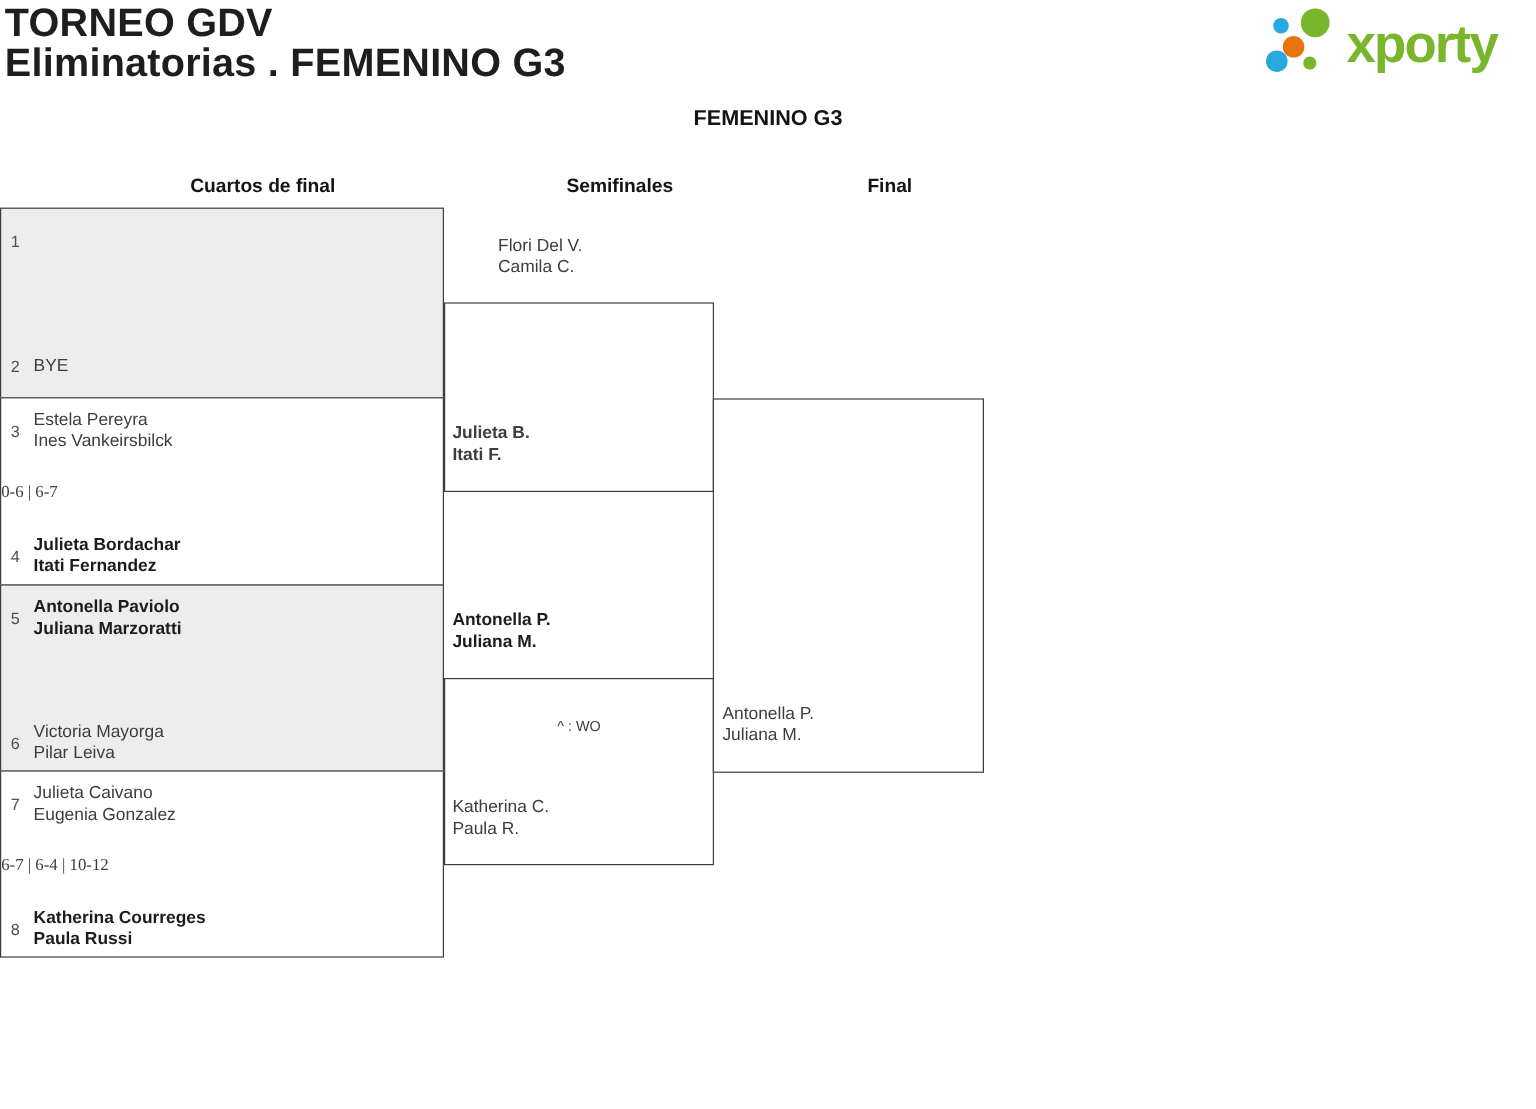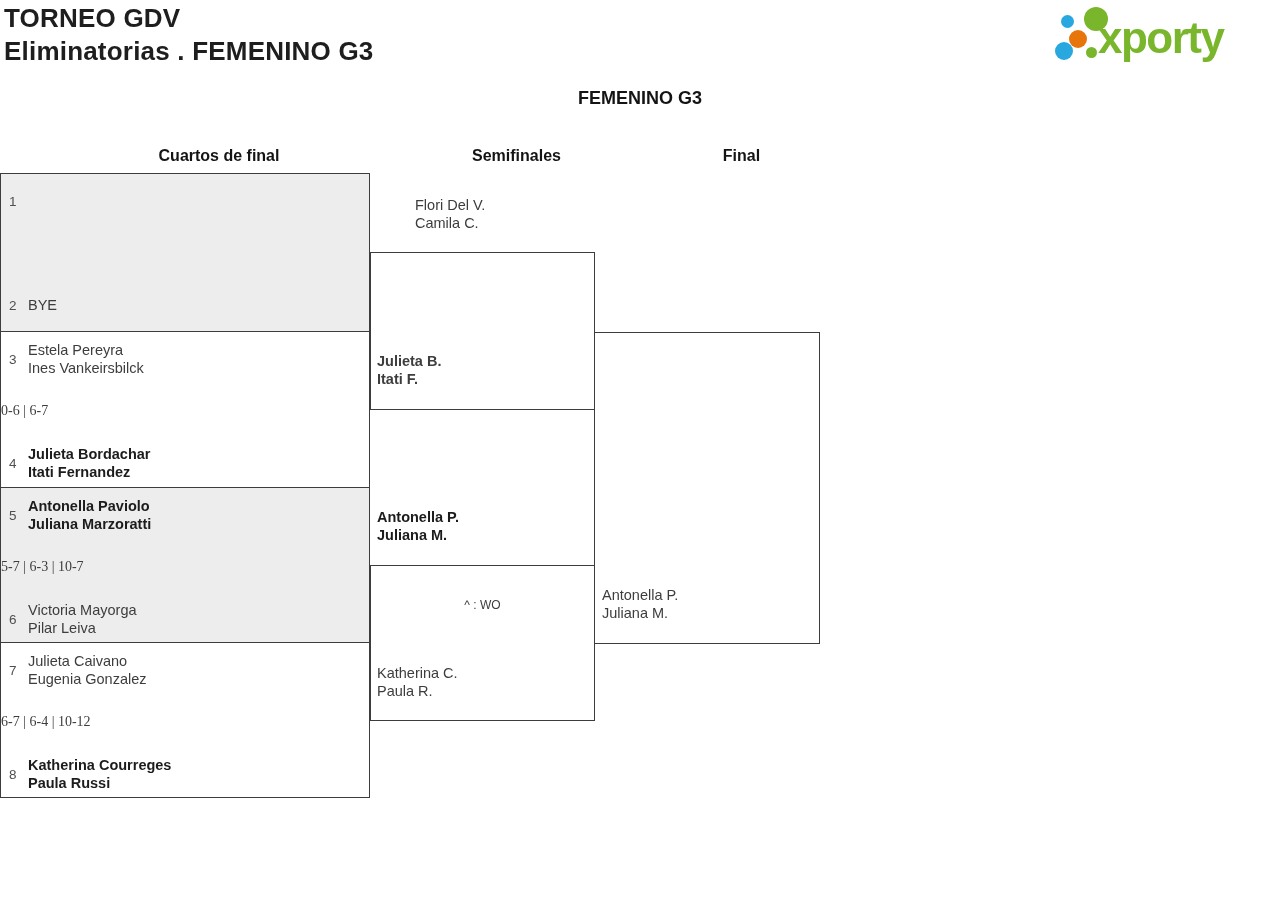--- a/index.html
+++ b/index.html
@@ -1,32 +1,32 @@
 <!DOCTYPE html>
 <html><head>
 <meta charset="utf-8">
 <style>
   * { margin:0; padding:0; box-sizing:border-box; }
   html, body { background:#ffffff; }
   body { width:1280px; height:924px; font-family:"Liberation Sans", sans-serif; }
   .page { position:relative; width:1280px; height:924px; background:#ffffff; overflow:hidden; color:#3d3d3d; }
 
   
-  .tournament-title { position:absolute; left:4px; top:2px; font-size:26px; line-height:33px;
+  .tournament-title { position:absolute; left:4px; top:2px; font-size:33px; line-height:33px;
                       font-weight:700; color:#1e1e1e; letter-spacing:0.2px; }
 
   
   .logo { position:absolute; left:1050px; top:4px; width:226px; height:72px; }
   .dot { position:absolute; border-radius:50%; }
   .dot-blue-small   { left:11px; top:11px; width:13px; height:13px; background:#29a8e0; }
   .dot-green-large  { left:34px; top:3px;  width:24px; height:24px; background:#7ab62b; }
   .dot-orange       { left:19px; top:26px; width:18px; height:18px; background:#e8740c; }
   .dot-blue-medium  { left:5px;  top:38px; width:18px; height:18px; background:#29a8e0; }
   .dot-green-small  { left:36px; top:43px; width:11px; height:11px; background:#7ab62b; }
-  .brand { position:absolute; left:48px; top:10px; font-size:44px; font-weight:700;
+  .brand { position:absolute; left:72px; top:10px; font-size:44px; font-weight:700;
            color:#7ab62b; letter-spacing:-1.5px; line-height:1.1; }
 
   
   .group-title { position:absolute; left:0; top:87px; width:1280px; text-align:center;
                  font-size:18px; line-height:22px; font-weight:700; color:#141414; }
   .round-header { position:absolute; top:146px; font-size:16px; line-height:20px;
                   font-weight:700; color:#141414; text-align:center;margin-left:34px; }
   .rh-qf { left:0; width:370px; }
   .rh-sf { left:370px; width:225px; }
   .rh-f  { left:595px; width:225px; }
@@ -121,21 +121,20 @@
   </div>
 
   <div class="qf-box qf-3 shaded">
     <div class="qrow row-top">
       <span class="seed">5</span>
       <div class="names winner">
         <div>Antonella Paviolo</div>
         <div>Juliana Marzoratti</div>
       </div>
     </div>
-    <div class="qscore">5-7 | 6-3 | 10-7</div>
     <div class="qrow row-bottom">
       <span class="seed">6</span>
       <div class="names">
         <div>Victoria Mayorga</div>
         <div>Pilar Leiva</div>
       </div>
     </div>
   </div>
 
   <div class="qf-box qf-4">

